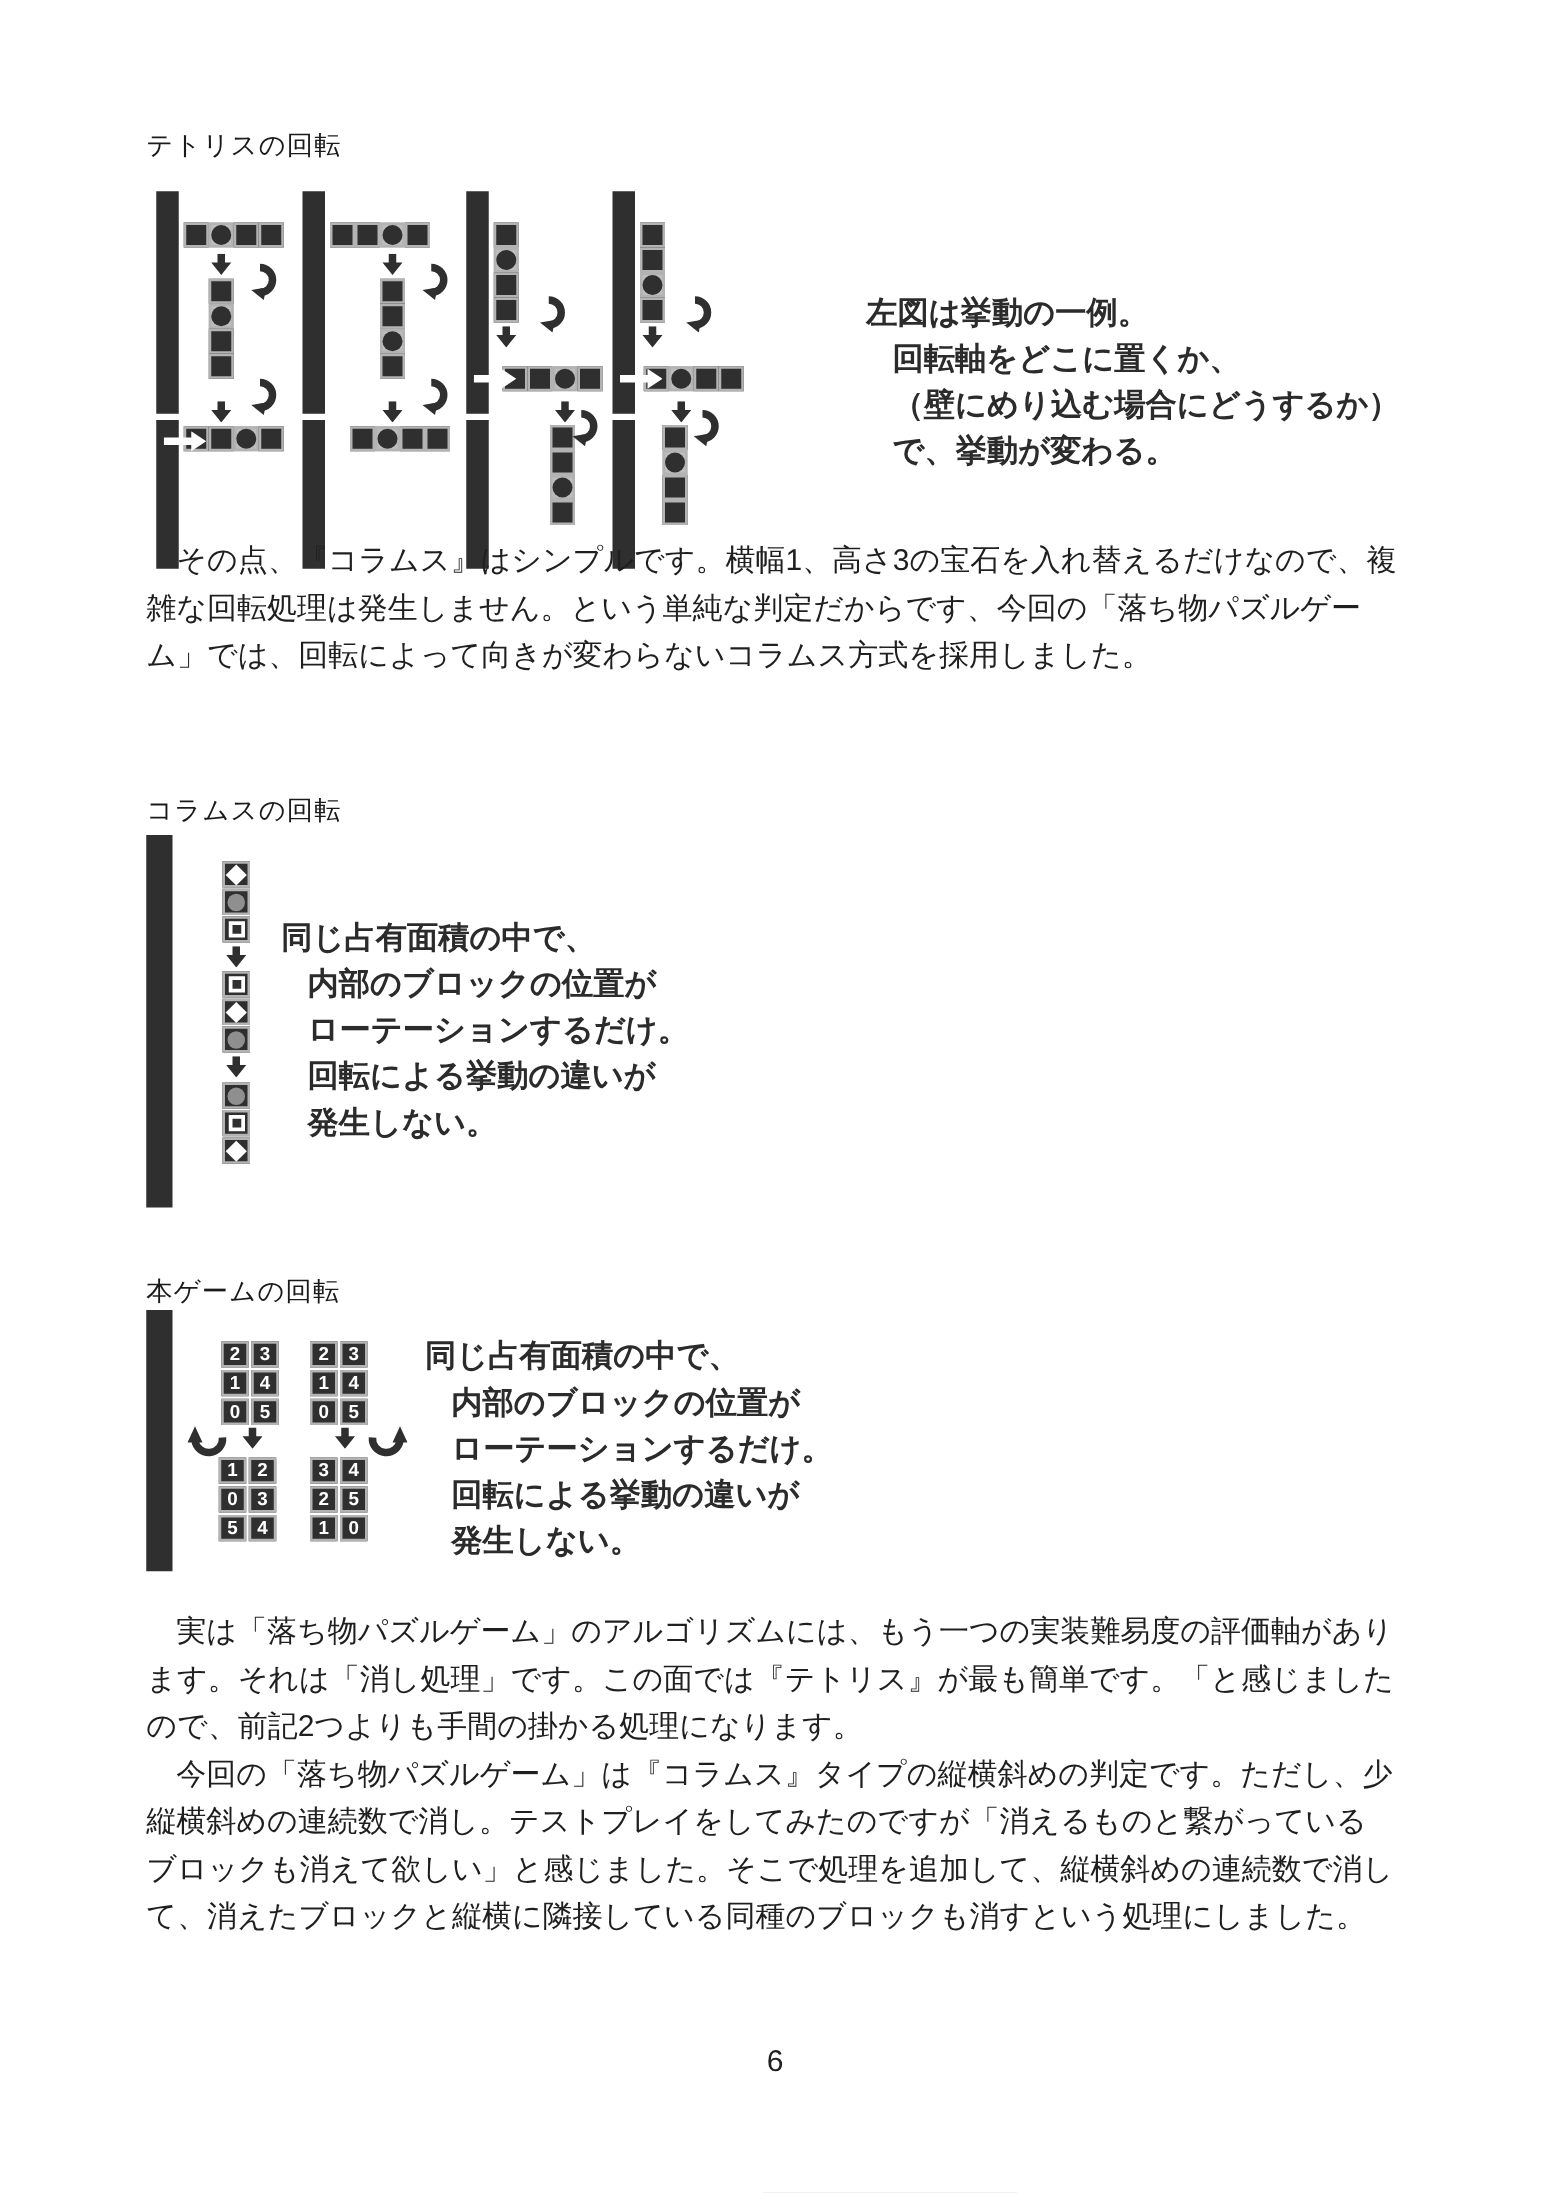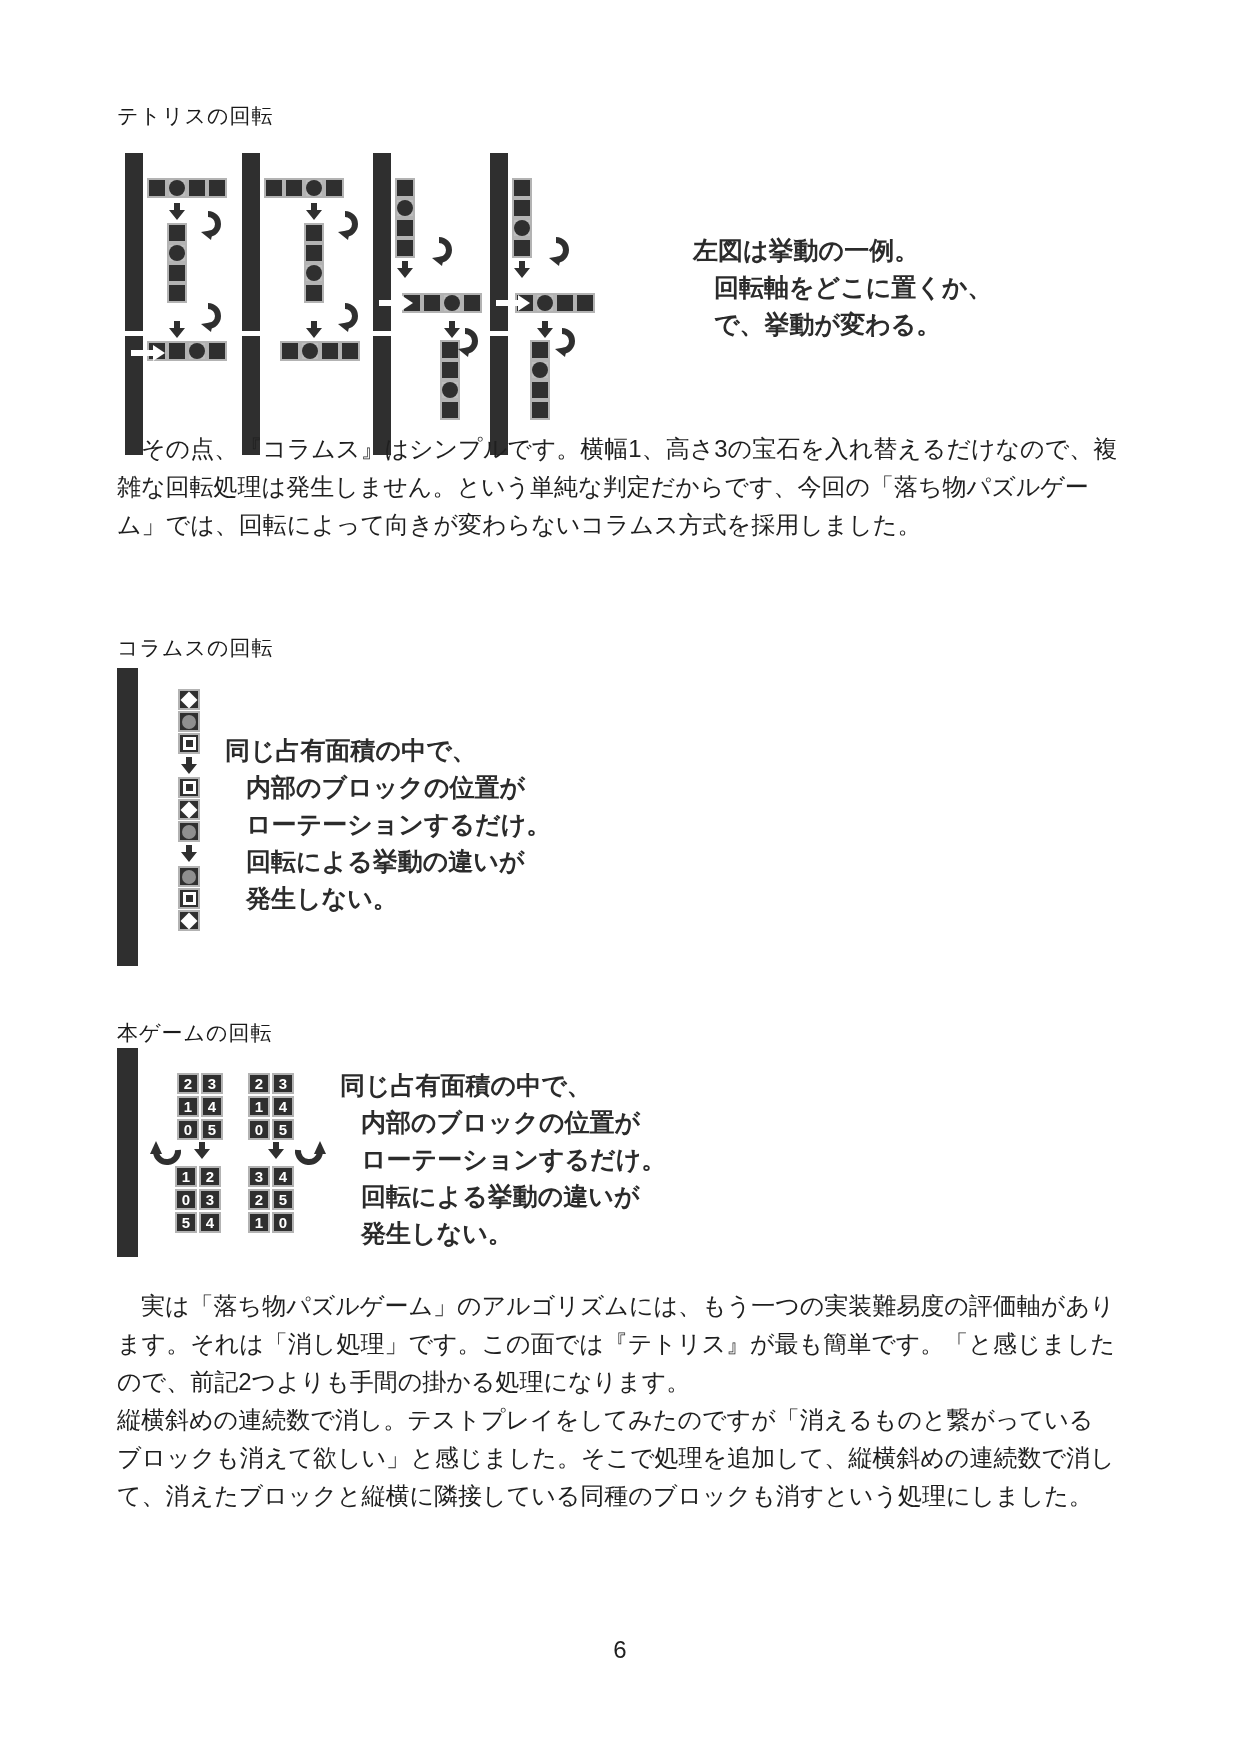--- a/index.html
+++ b/index.html
@@ -197,20 +197,21 @@
         <path d="M9 4 A 10 10 0 0 1 9 24" stroke="#2f2f2f" stroke-width="6" fill="none"></path>
    <path d="M14 20 L12 30 L2 22 Z" fill="#2f2f2f"></path>
       </svg>
       <svg viewBox="0 0 34 16" width="34" height="16" style="left: 496px; top: 295px;">
         <path d="M0 5 L22 5 L22 0 L34 8 L22 16 L22 11 L0 11 Z" fill="#ffffff"></path>
       </svg>
     </div>
   <div class="note" id="tetris-note" style="left:693px;top:232px">
       <div>左図は挙動の一例。</div>
       <div class="indent">回転軸をどこに置くか、</div>
+      <div class="indent">（壁にめり込む場合にどうするか）</div>
       <div class="indent">で、挙動が変わる。</div>
     </div>
 
   <div class="body-text" id="para-1" style="top:430px">
       <div>　その点、『コラムス』はシンプルです。横幅1、高さ3の宝石を入れ替えるだけなので、複</div>
       <div>雑な回転処理は発生しません。という単純な判定だからです、今回の「落ち物パズルゲー</div>
       <div>ム」では、回転によって向きが変わらないコラムス方式を採用しました。</div>
     </div>
 
   <div class="fig-title" style="left:117px;top:634px">コラムスの回転</div>
@@ -305,19 +306,20 @@
       <div class="indent">内部のブロックの位置が</div>
       <div class="indent">ローテーションするだけ。</div>
       <div class="indent">回転による挙動の違いが</div>
       <div class="indent">発生しない。</div>
     </div>
 
   <div class="body-text" id="para-23" style="top:1287px">
       <div>　実は「落ち物パズルゲーム」のアルゴリズムには、もう一つの実装難易度の評価軸があり</div>
       <div>ます。それは「消し処理」です。この面では『テトリス』が最も簡単です。「と感じました</div>
       <div>ので、前記2つよりも手間の掛かる処理になります。</div>
+      <div>　今回の「落ち物パズルゲーム」は『コラムス』タイプの縦横斜めの判定です。ただし、少</div>
       <div>縦横斜めの連続数で消し。テストプレイをしてみたのですが「消えるものと繋がっている</div>
       <div>ブロックも消えて欲しい」と感じました。そこで処理を追加して、縦横斜めの連続数で消し</div>
       <div>て、消えたブロックと縦横に隣接している同種のブロックも消すという処理にしました。</div>
     </div>
 
   <div class="page-number">6</div>
 </div>
 
 </body></html>

